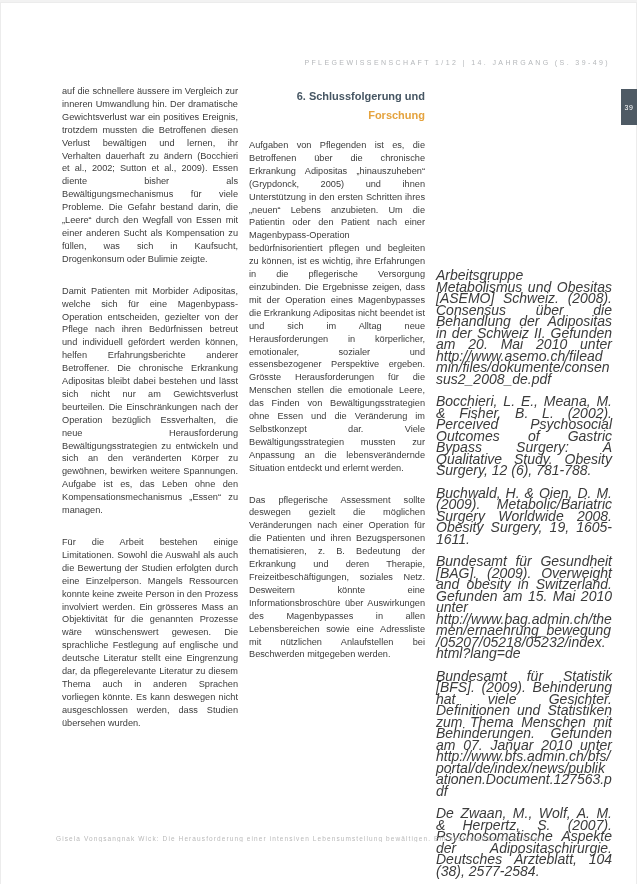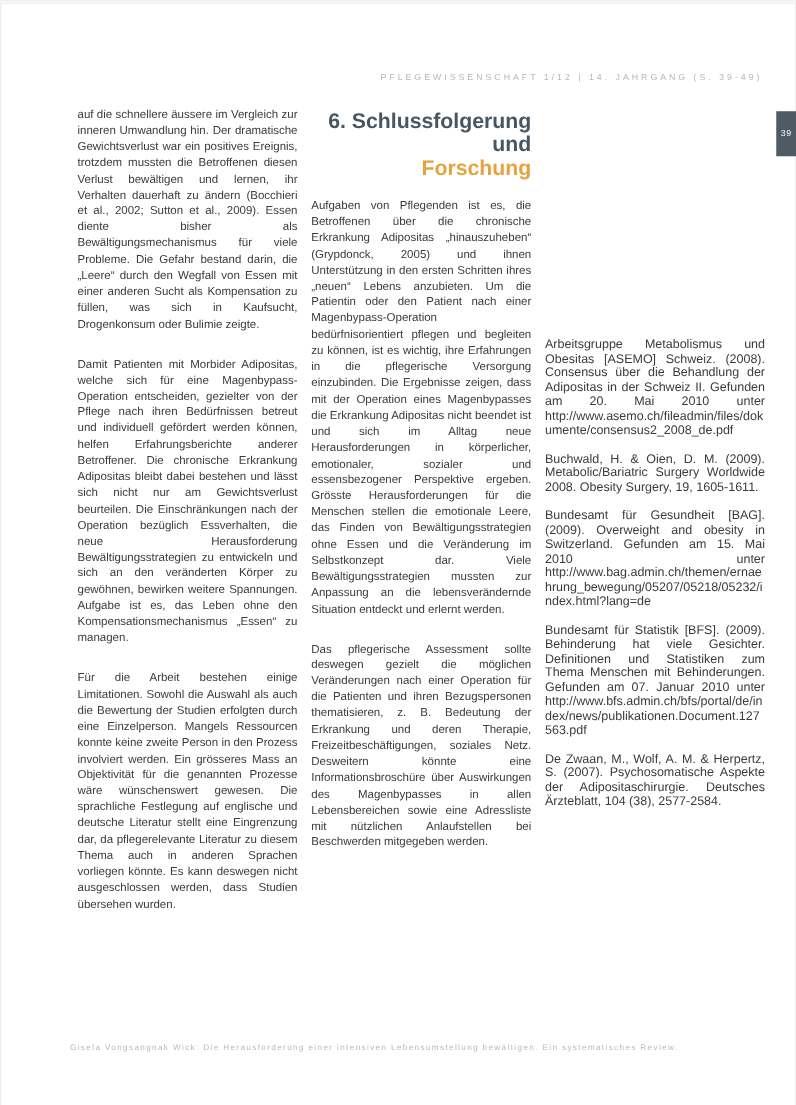--- a/index.html
+++ b/index.html
@@ -40,43 +40,44 @@
     font-size:9.2px;
     line-height:12.9px;
     text-align:justify;
     hyphens:auto;-webkit-hyphens:auto;
   }
   .col p{margin:0 0 19px 0;}
   .col p:last-child{margin-bottom:0;}
   .section-heading{
     margin:2px 0 14px 0;
     text-align:right;
-    font-size:17px;
+    font-size:11px;
     line-height:19px;
     font-weight:700;
   }
   .section-heading span{display:block;}
   .h-line1{color:#465663;}
   .h-line2{color:#4191d6;}
   .h-line3{color:#e5a33e;text-align:right;}
   .col-right{padding-top:185px;}
   .lit-heading{
     margin:0 0 6px 0;
     text-align:right;
     font-size:9.8px;
     line-height:13px;
     font-weight:700;
     color:#4191d6;
   }
   .ref{
-    font-size:10px;
+    font-size:14px;
     line-height:11.5px;
     margin:0 0 11px 0 !important;
     text-align:justify;
     overflow-wrap:anywhere;
+    font-style:italic;
   }
   .page-footer{
     position:absolute;top:833px;left:56px;right:27px;
     font-size:6.5px;
     letter-spacing:1.1px;
     color:#b9b9b9;
     white-space:nowrap;
     overflow:hidden;
   }
 </style>
@@ -103,20 +104,21 @@
       <h2 class="section-heading">
         <span class="h-line1">6. Schlussfolgerung und</span>
         <span class="h-line3">Forschung</span>
       </h2>
       <p>Aufgaben von Pflegenden ist es, die Betroffenen über die chronische Erkrankung Adipositas „hinauszuheben“ (Grypdonck, 2005) und ihnen Unterstützung in den ersten Schritten ihres „neuen“ Lebens anzubieten. Um die Patientin oder den Patient nach einer Magenbypass-Operation bedürfnisorientiert pflegen und begleiten zu können, ist es wichtig, ihre Erfahrungen in die pflegerische Versorgung einzubinden. Die Ergebnisse zeigen, dass mit der Operation eines Magenbypasses die Erkrankung Adipositas nicht beendet ist und sich im Alltag neue Herausforderungen in körperlicher, emotionaler, sozialer und essensbezogener Perspektive ergeben. Grösste Herausforderungen für die Menschen stellen die emotionale Leere, das Finden von Bewältigungsstrategien ohne Essen und die Veränderung im Selbstkonzept dar. Viele Bewältigungsstrategien mussten zur Anpassung an die lebensverändernde Situation entdeckt und erlernt werden.</p>
       <p>Das pflegerische Assessment sollte deswegen gezielt die möglichen Veränderungen nach einer Operation für die Patienten und ihren Bezugspersonen thematisieren, z. B. Bedeutung der Erkrankung und deren Therapie, Freizeitbeschäftigungen, soziales Netz. Desweitern könnte eine Informationsbroschüre über Auswirkungen des Magenbypasses in allen Lebensbereichen sowie eine Adressliste mit nützlichen Anlaufstellen bei Beschwerden mitgegeben werden.</p>
     </div>
 
     <div class="col col-right">
       <p class="ref">Arbeitsgruppe Metabolismus und Obesitas [ASEMO] Schweiz. (2008). Consensus über die Behandlung der Adipositas in der Schweiz II. Gefunden am 20. Mai 2010 unter http://www.asemo.ch/fileadmin/files/dokumente/consensus2_2008_de.pdf</p>
+      <p class="ref">Bocchieri, L. E., Meana, M. &amp; Fisher, B. L. (2002). Perceived Psychosocial Outcomes of Gastric Bypass Surgery: A Qualitative Study. Obesity Surgery, 12 (6), 781-788.</p>
       <p class="ref">Buchwald, H. &amp; Oien, D. M. (2009). Metabolic/Bariatric Surgery Worldwide 2008. Obesity Surgery, 19, 1605-1611.</p>
       <p class="ref">Bundesamt für Gesundheit [BAG]. (2009). Overweight and obesity in Switzerland. Gefunden am 15. Mai 2010 unter http://www.bag.admin.ch/themen/ernaehrung_bewegung/05207/05218/05232/index.html?lang=de</p>
       <p class="ref">Bundesamt für Statistik [BFS]. (2009). Behinderung hat viele Gesichter. Definitionen und Statistiken zum Thema Menschen mit Behinderungen. Gefunden am 07. Januar 2010 unter http://www.bfs.admin.ch/bfs/portal/de/index/news/publikationen.Document.127563.pdf</p>
       <p class="ref">De Zwaan, M., Wolf, A. M. &amp; Herpertz, S. (2007). Psychosomatische Aspekte der Adipositaschirurgie. Deutsches Ärzteblatt, 104 (38), 2577-2584.</p>
     </div>
 
   </div>
 
   <div class="page-footer">Gisela Vongsangnak Wick: Die Herausforderung einer intensiven Lebensumstellung bewältigen. Ein systematisches Review.</div>
 

